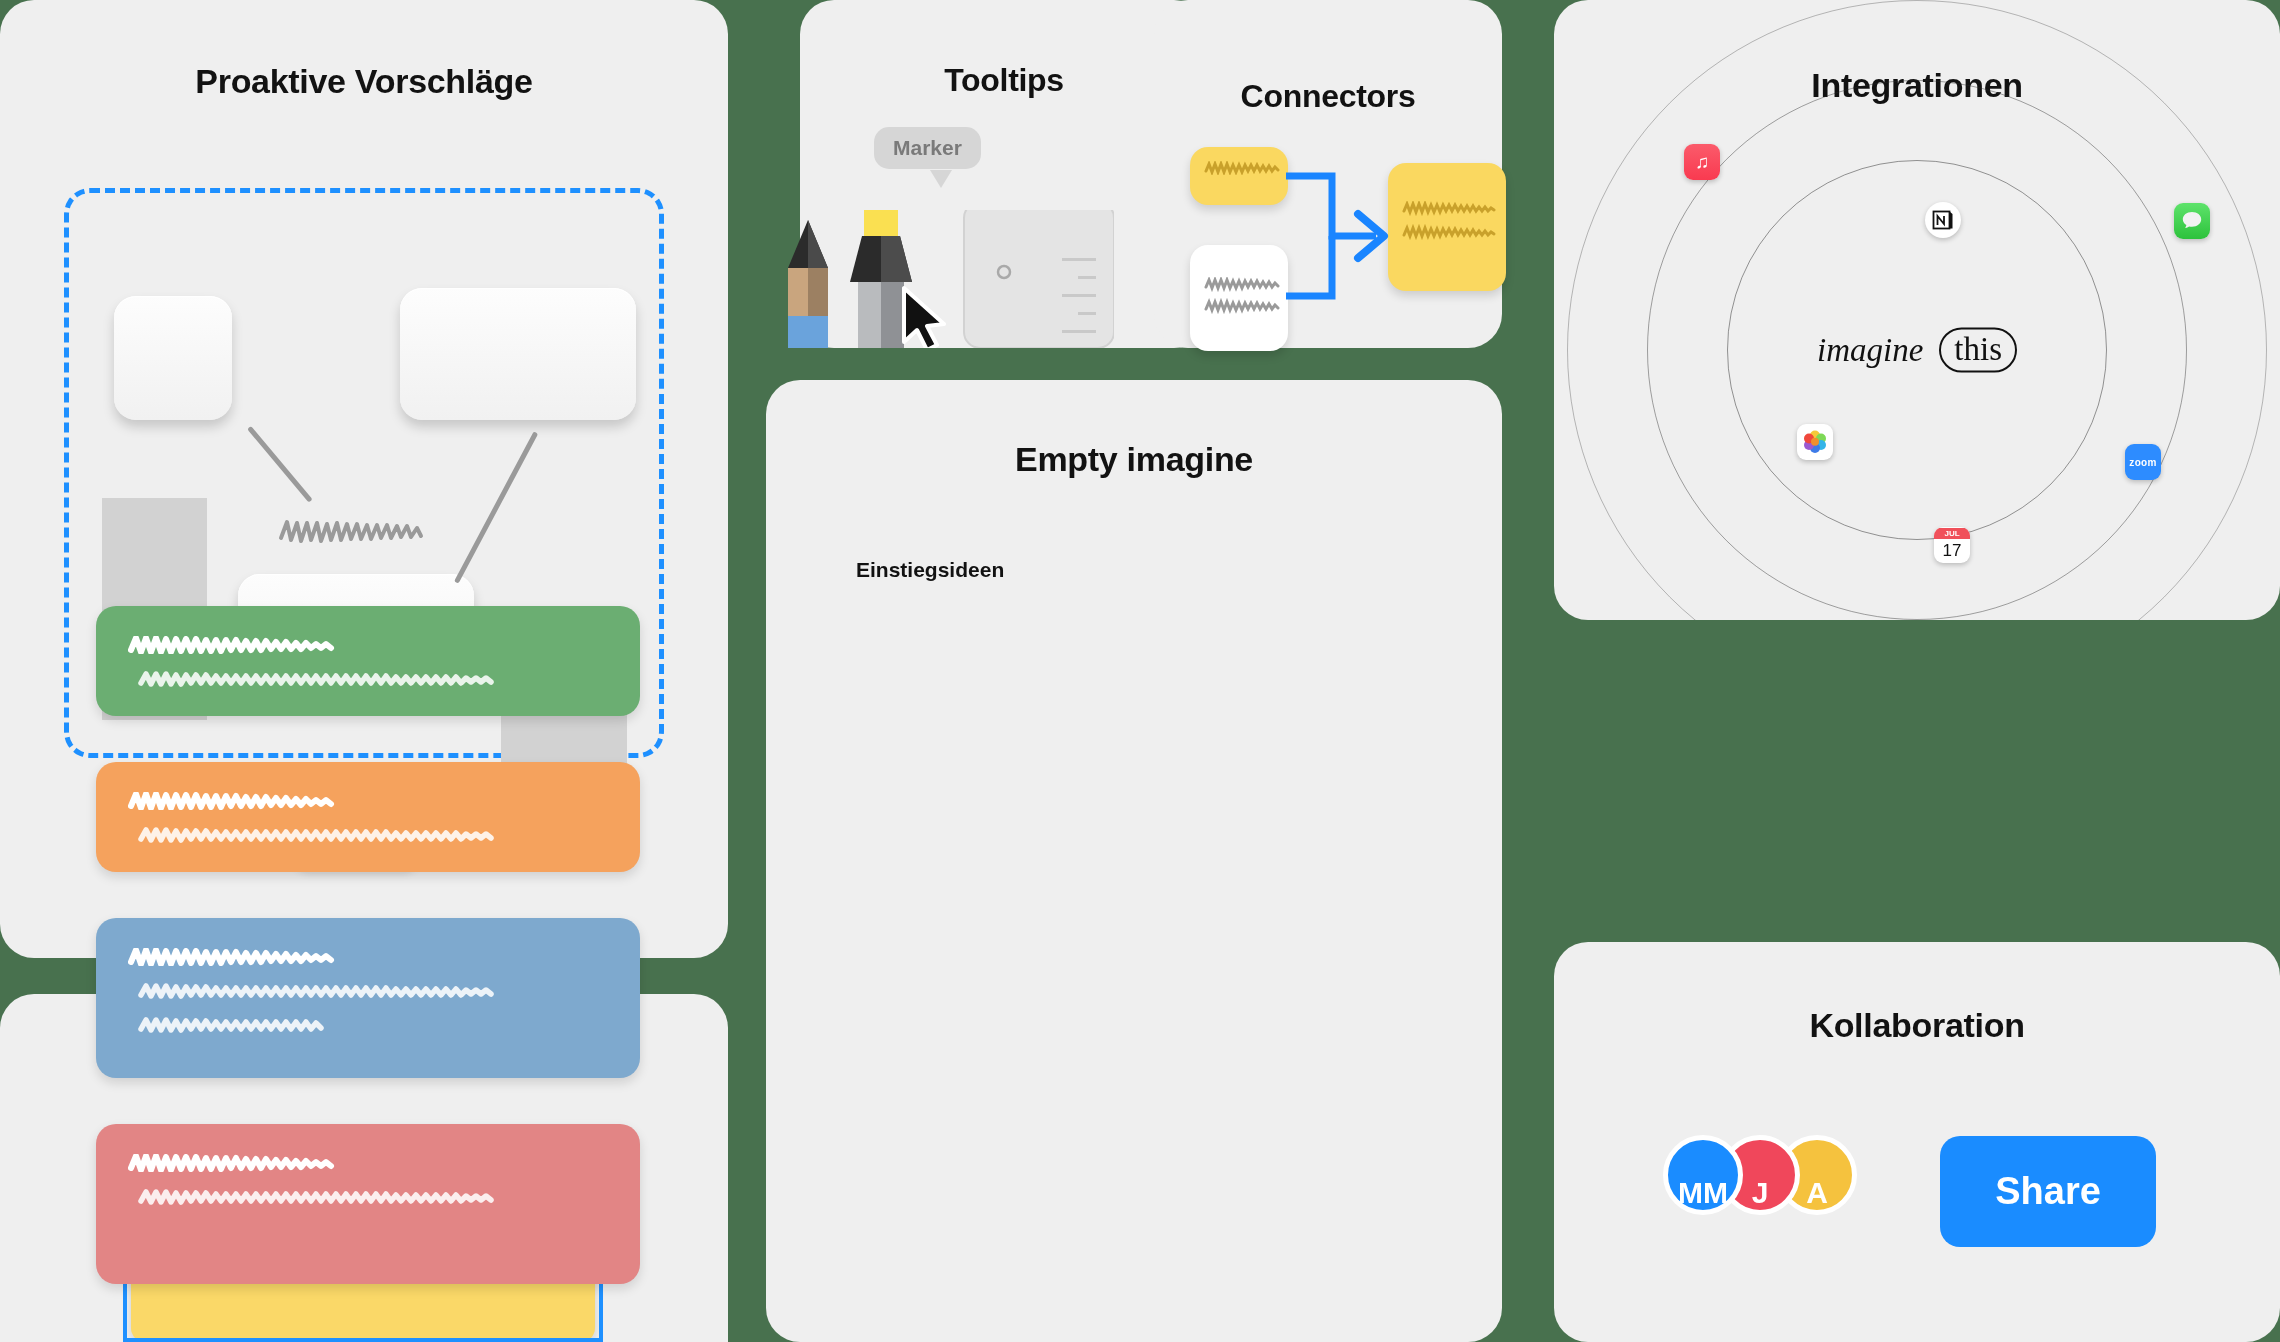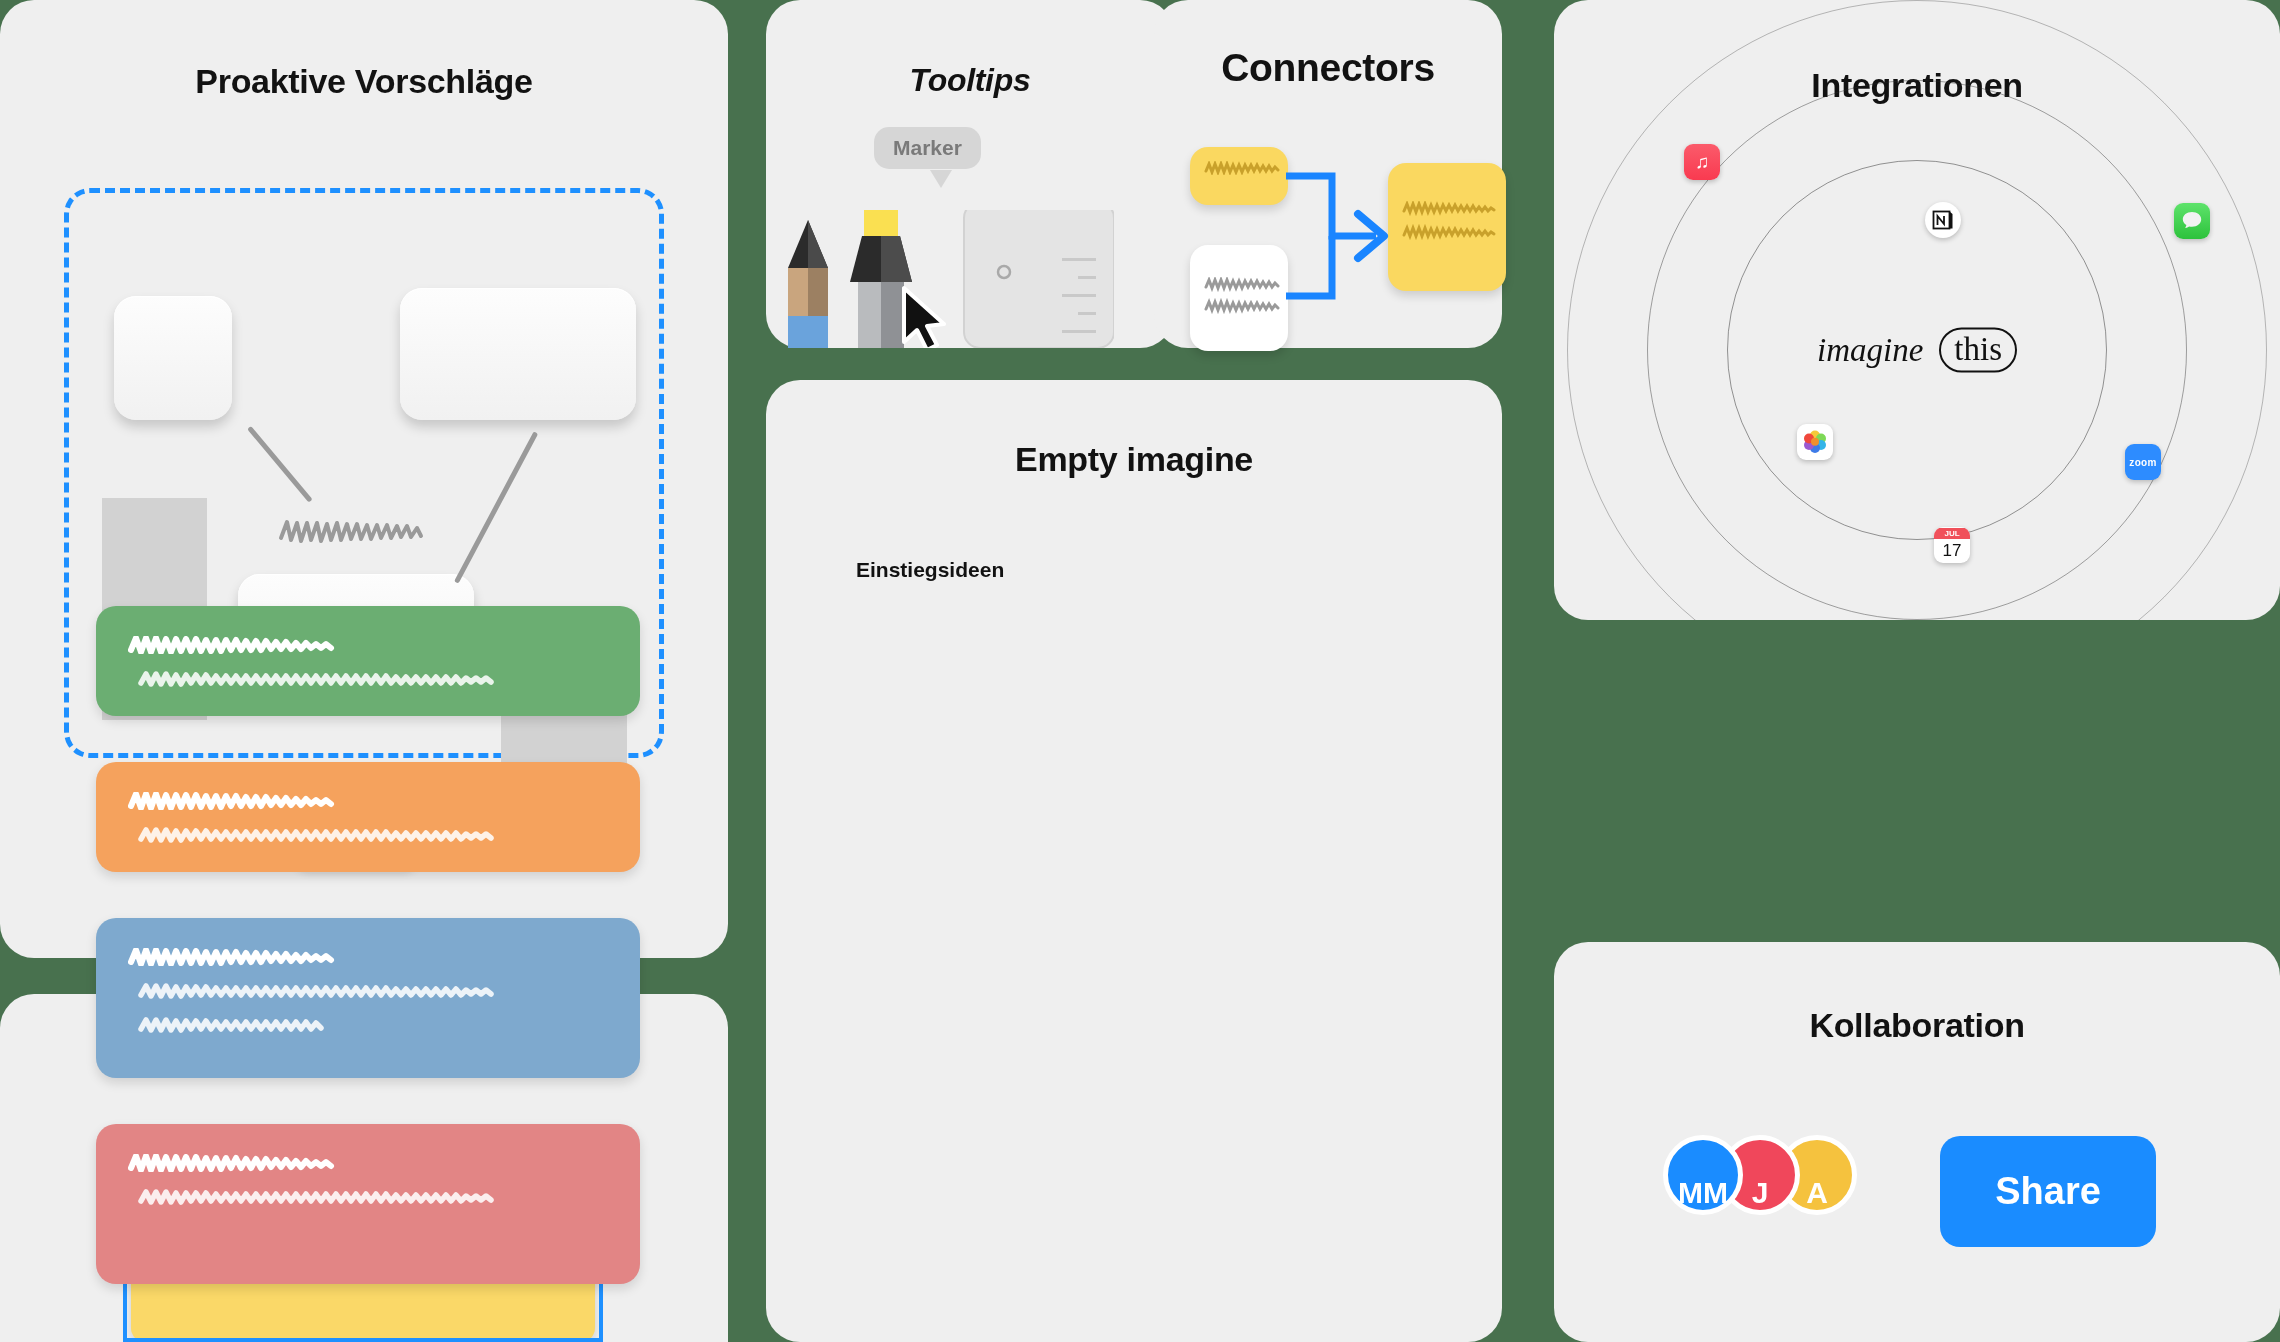--- a/index.html
+++ b/index.html
@@ -81,38 +81,38 @@
   .sticky-yellow {
     position: absolute; left: 131px; top: 1204px;
     width: 464px; height: 138px;
     background: #FAD868; border-radius: 14px;
     box-shadow: 0 4px 9px rgba(0,0,0,.13);
     padding: 22px 26px;
   }
   .sticky-rule { height: 3px; background: #D2A423; border-radius: 2px; margin-top: 14px; width: 96%; }
 
   
-  #p-tooltips { left: 766px; top: 0; width: 408px; height: 348px; font-style: italic; }
+  #p-tooltips { left: 800px; top: 0; width: 408px; height: 348px; }
   #p-tooltips .panel-title { top: 62px; font-size: 32px; }
   .tip-bubble {
     position: absolute; left: 874px; top: 127px;
     background: #D6D6D6; border-radius: 15px;
     padding: 9px 19px; font-size: 21px; font-weight: bold; color: #7A7A7A;
   }
   .tip-tail {
     position: absolute; left: 930px; top: 170px;
     width: 0; height: 0;
     border-left: 11px solid transparent; border-right: 11px solid transparent;
     border-top: 18px solid #D6D6D6;
   }
   .tools { position: absolute; left: 766px; top: 210px; width: 348px; height: 138px; overflow: hidden; }
 
   
   #p-connectors { left: 1154px; top: 0; width: 348px; height: 348px; }
-  #p-connectors .panel-title { top: 46px; font-size: 39px; }
+  #p-connectors .panel-title { top: 78px; font-size: 32px; }
   .note-yellow {
     position: absolute; background: #FAD860; border-radius: 18px;
     box-shadow: 0 5px 10px rgba(0,0,0,.14);
     padding: 14px 14px;
   }
   .note-white {
     position: absolute; background: #FFFFFF; border-radius: 18px;
     box-shadow: 0 5px 10px rgba(0,0,0,.14);
     padding: 14px 14px;
   }

